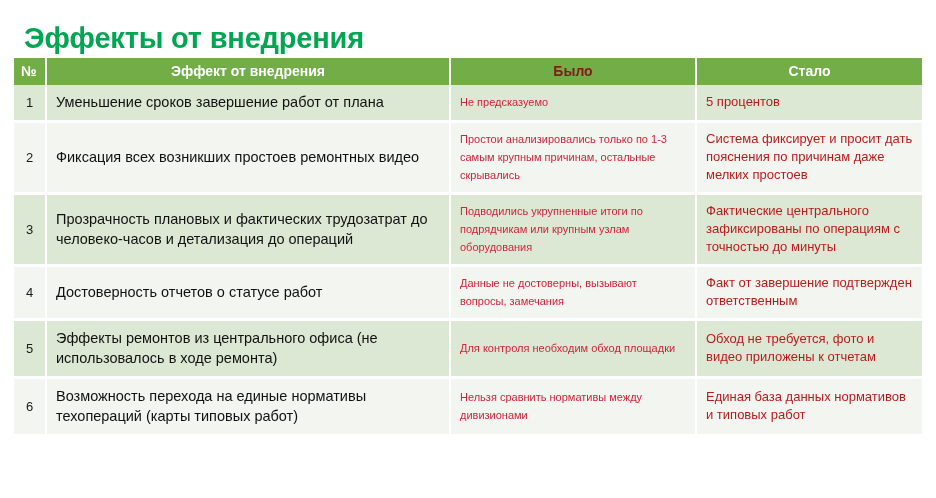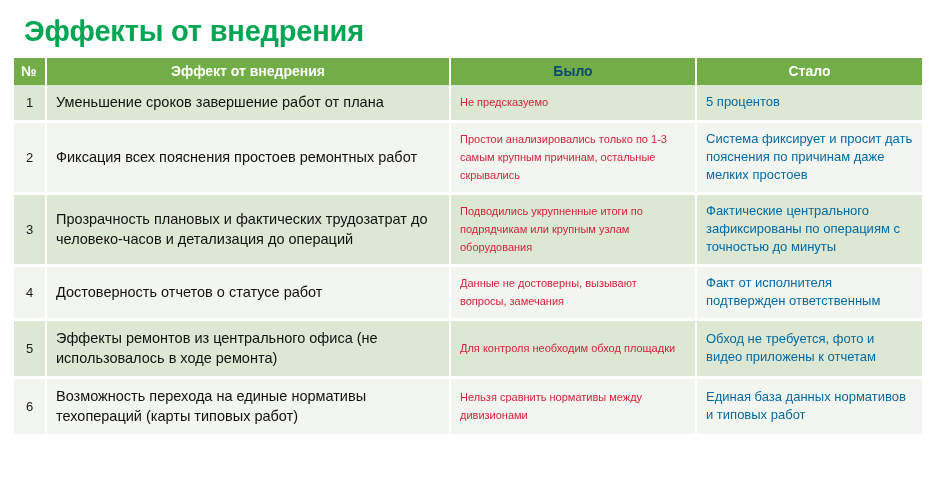--- a/index.html
+++ b/index.html
@@ -19,21 +19,21 @@
     width: 936px;
     height: 498px;
     background: #ffffff;
     box-sizing: border-box;
   }
 
   
   #title {
     position: absolute;
     left: 24px;
-    top: 12px;
+    top: 19px;
     font-size: 29px;
     font-weight: bold;
     color: #00a651;
     letter-spacing: -0.2px;
     white-space: nowrap;
     line-height: 38px;
   }
 
   
   #table-wrap {
@@ -67,21 +67,21 @@
     vertical-align: middle;
     border-right: 2px solid #ffffff;
     box-sizing: border-box;
   }
   thead th.th-num {
     text-align: left;
     padding-left: 7px;
     padding-right: 4px;
   }
   thead th.th-was {
-    color: #0c4a6e;
+    color: #7f1d1d;
   }
   thead th:last-child { border-right: none; }
 
   
   tbody tr.row-odd  td { background: #dde8d4; }
   tbody tr.row-even td { background: #f3f5f0; }
 
   tbody td {
     vertical-align: middle;
     border-right: 2px solid #ffffff;
@@ -104,21 +104,21 @@
     line-height: 20px;
     margin-left: 21px;
   }
   td.cell-was {
     font-size: 11px;
     color: #d2233b;
     line-height: 18px;
   }
   td.cell-now {
     font-size: 13px;
-    color: #0369a1;
+    color: #b91c1c;
     line-height: 18px;
   }
 </style>
 </head>
 <body>
 
 <div id="slide">
 
   <div id="title">Эффекты от внедрения</div>
 
@@ -140,35 +140,35 @@
       </thead>
       <tbody id="table-body">
           <tr class="row-odd">
             <td class="cell-num">1</td>
             <td class="cell-eff">Уменьшение сроков завершение работ от плана</td>
             <td class="cell-was">Не предсказуемо</td>
             <td class="cell-now">5 процентов</td>
           </tr>
           <tr class="row-even">
             <td class="cell-num">2</td>
-            <td class="cell-eff">Фиксация всех пояснения простоев ремонтных работ</td>
+            <td class="cell-eff">Фиксация всех возникших простоев ремонтных видео</td>
             <td class="cell-was">Простои анализировались только по 1-3 самым крупным причинам, остальные скрывались</td>
             <td class="cell-now">Система фиксирует и просит дать пояснения по причинам даже мелких простоев</td>
           </tr>
           <tr class="row-odd">
             <td class="cell-num">3</td>
             <td class="cell-eff">Прозрачность плановых и фактических трудозатрат до человеко-часов и детализация до операций</td>
             <td class="cell-was">Подводились укрупненные итоги по подрядчикам или крупным узлам оборудования</td>
             <td class="cell-now">Фактические центрального зафиксированы по операциям с точностью до минуты</td>
           </tr>
           <tr class="row-even">
             <td class="cell-num">4</td>
             <td class="cell-eff">Достоверность отчетов о статусе работ</td>
             <td class="cell-was">Данные не достоверны, вызывают вопросы, замечания</td>
-            <td class="cell-now">Факт от исполнителя подтвержден ответственным</td>
+            <td class="cell-now">Факт от завершение подтвержден ответственным</td>
           </tr>
           <tr class="row-odd">
             <td class="cell-num">5</td>
             <td class="cell-eff">Эффекты ремонтов из центрального офиса (не использовалось в ходе ремонта)</td>
             <td class="cell-was">Для контроля необходим обход площадки</td>
             <td class="cell-now">Обход не требуется, фото и видео приложены к отчетам</td>
           </tr>
           <tr class="row-even">
             <td class="cell-num">6</td>
             <td class="cell-eff">Возможность перехода на единые нормативы техопераций (карты типовых работ)</td>

